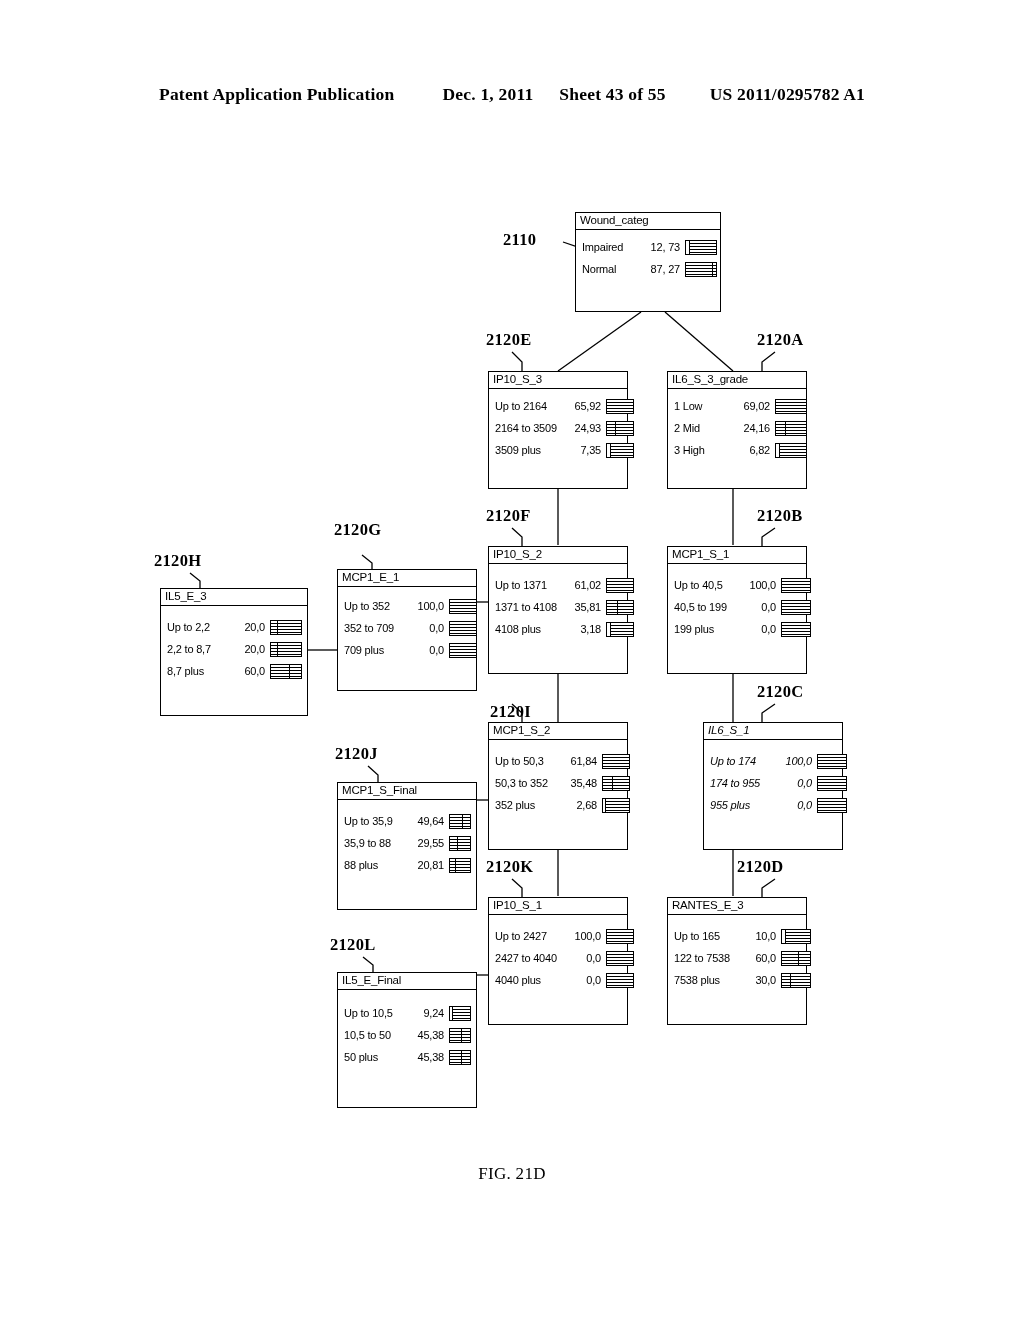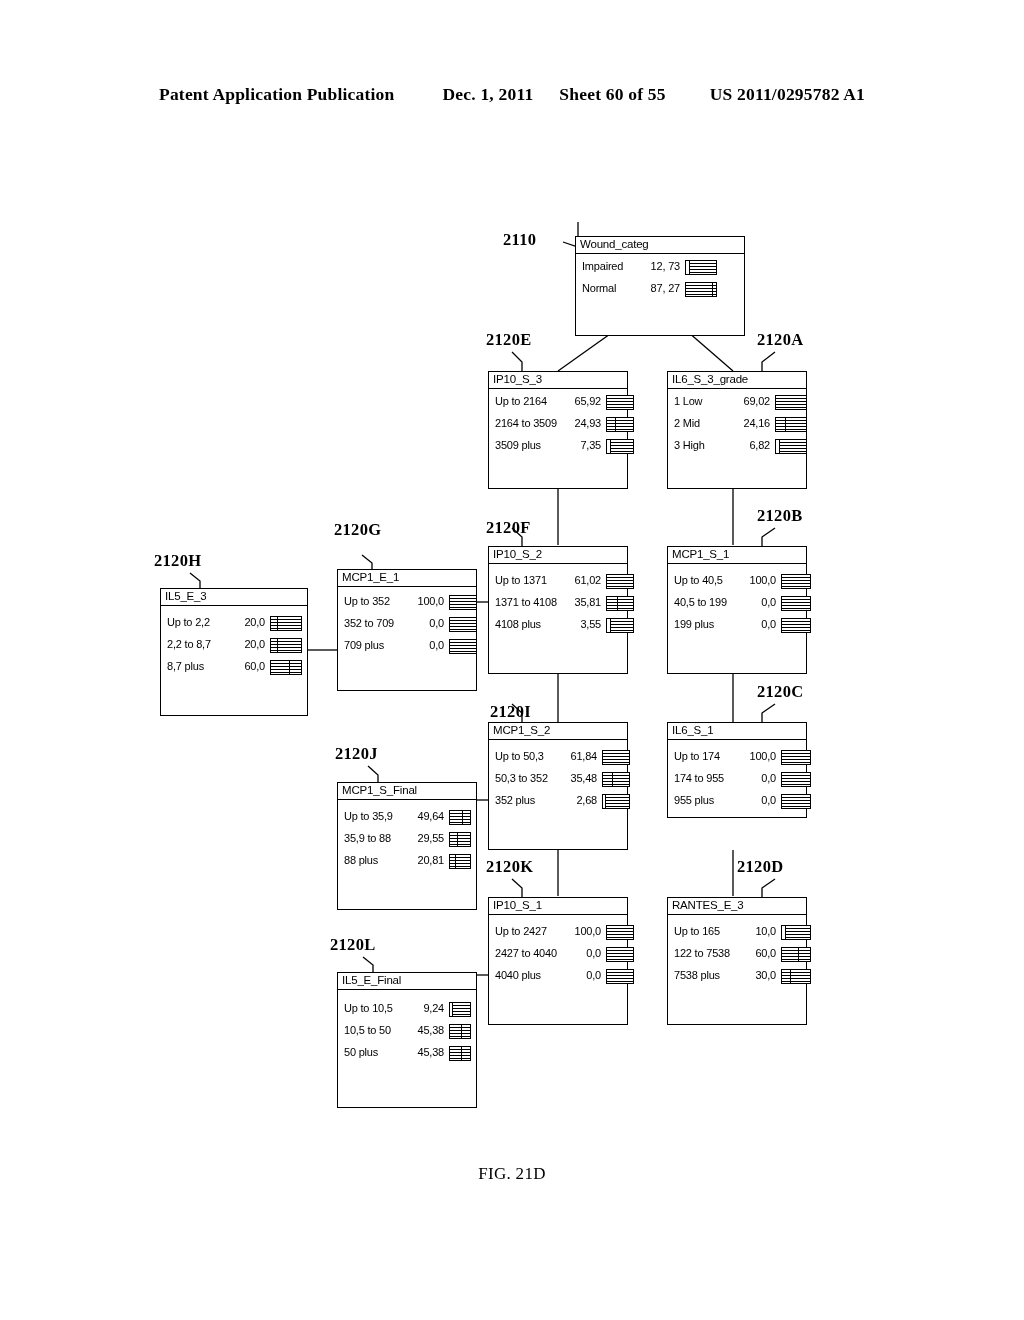--- a/index.html
+++ b/index.html
@@ -76,21 +76,21 @@
     white-space: nowrap;
     overflow: hidden;
   }
   .node .node-body {
     box-sizing: border-box;
     padding: 6px 4px 6px 6px;
     position: relative;
   }
   .node .row {
     display: flex;
-    align-items: flex-start;
+    align-items: center;
     height: 22px;
     font-size: 11px;
     letter-spacing: -0.2px;
     white-space: nowrap;
   }
   .node .row .state {
     flex: 0 0 auto;
     min-width: 62px;
   }
   .node .row .pct {
@@ -153,21 +153,21 @@
   }
 </style>
 </head>
 <body>
 
 <div id="page-header">
   <span class="hdr-seg">Patent Application Publication</span>
   <span class="gap-xl"></span>
   <span class="hdr-seg">Dec. 1, 2011</span>
   <span class="gap-md"></span>
-  <span class="hdr-seg">Sheet 60 of 55</span>
+  <span class="hdr-seg">Sheet 43 of 55</span>
   <span class="gap-lg"></span>
   <span class="hdr-seg">US 2011/0295782 A1</span>
 </div>
 
 <svg id="connectors" viewBox="0 0 1024 1320" width="1024" height="1320">
   <g stroke="#000" stroke-width="1.3" fill="none">
 
     <line x1="641" y1="312" x2="558" y2="371"></line>
     <line x1="665" y1="312" x2="733" y2="371"></line>
 
@@ -218,32 +218,32 @@
 
     <path d="M368 766 L378 775 L378 782"></path>
 
     <path d="M363 957 L373 965 L373 972"></path>
   </g>
 </svg>
 
 <div class="ref-label" style="left:503px; top:230px;">2110</div>
 <div class="ref-label" style="left:486px; top:330px;">2120E</div>
 <div class="ref-label" style="left:757px; top:330px;">2120A</div>
-<div class="ref-label" style="left:486px; top:506px;margin-top:12px;">2120F</div>
+<div class="ref-label" style="left:486px; top:506px;">2120F</div>
 <div class="ref-label" style="left:757px; top:506px;">2120B</div>
 <div class="ref-label" style="left:490px; top:682px;margin-top:20px;">2120I</div>
 <div class="ref-label" style="left:757px; top:682px;">2120C</div>
 <div class="ref-label" style="left:486px; top:857px;">2120K</div>
 <div class="ref-label" style="left:737px; top:857px;">2120D</div>
 <div class="ref-label" style="left:334px; top:520px;">2120G</div>
 <div class="ref-label" style="left:154px; top:551px;">2120H</div>
 <div class="ref-label" style="left:335px; top:744px;">2120J</div>
 <div class="ref-label" style="left:330px; top:935px;">2120L</div>
 
-<div class="node" style="left:575px; top:212px; width:170px; height:100px;margin-top:24px;">
+<div class="node" style="left:575px; top:212px; width:146px; height:100px;">
   <div class="node-title">Wound_categ</div>
   <div class="node-body">
     <div class="row">
       <span class="state" style="min-width:58px">Impaired</span>
       <span class="pct">12, 73</span>
       <span class="bar-cell">
         <span class="bar-track" style="width:32px"></span>
         <span class="bar-zero" style="width:5px"></span>
       </span>
     </div>
@@ -332,21 +332,21 @@
     <div class="row">
       <span class="state" style="min-width:66px">1371 to 4108</span>
       <span class="pct">35,81</span>
       <span class="bar-cell">
         <span class="bar-track" style="width:28px"></span>
         <span class="bar-fill" style="width:12px"></span>
       </span>
     </div>
     <div class="row">
       <span class="state" style="min-width:66px">4108 plus</span>
-      <span class="pct">3,55</span>
+      <span class="pct">3,18</span>
       <span class="bar-cell">
         <span class="bar-track" style="width:28px"></span>
         <span class="bar-zero" style="width:5px"></span>
       </span>
     </div>
   </div>
 </div>
 
 <div class="node" style="left:667px; top:546px; width:140px; height:128px;">
   <div class="node-title">MCP1_S_1</div>
@@ -457,21 +457,21 @@
       <span class="state" style="min-width:62px">352 plus</span>
       <span class="pct">2,68</span>
       <span class="bar-cell">
         <span class="bar-track" style="width:28px"></span>
         <span class="bar-zero" style="width:4px"></span>
       </span>
     </div>
   </div>
 </div>
 
-<div class="node" style="left:667px; top:722px; width:140px; height:96px;">
+<div class="node" style="left:703px; top:722px; width:140px; height:128px;font-style:italic;">
   <div class="node-title">IL6_S_1</div>
   <div class="node-body" style="padding-top:10px">
     <div class="row">
       <span class="state" style="min-width:62px">Up to 174</span>
       <span class="pct">100,0</span>
       <span class="bar-cell">
         <span class="bar-track" style="width:30px"></span>
         <span class="bar-fill" style="width:30px"></span>
       </span>
     </div>

